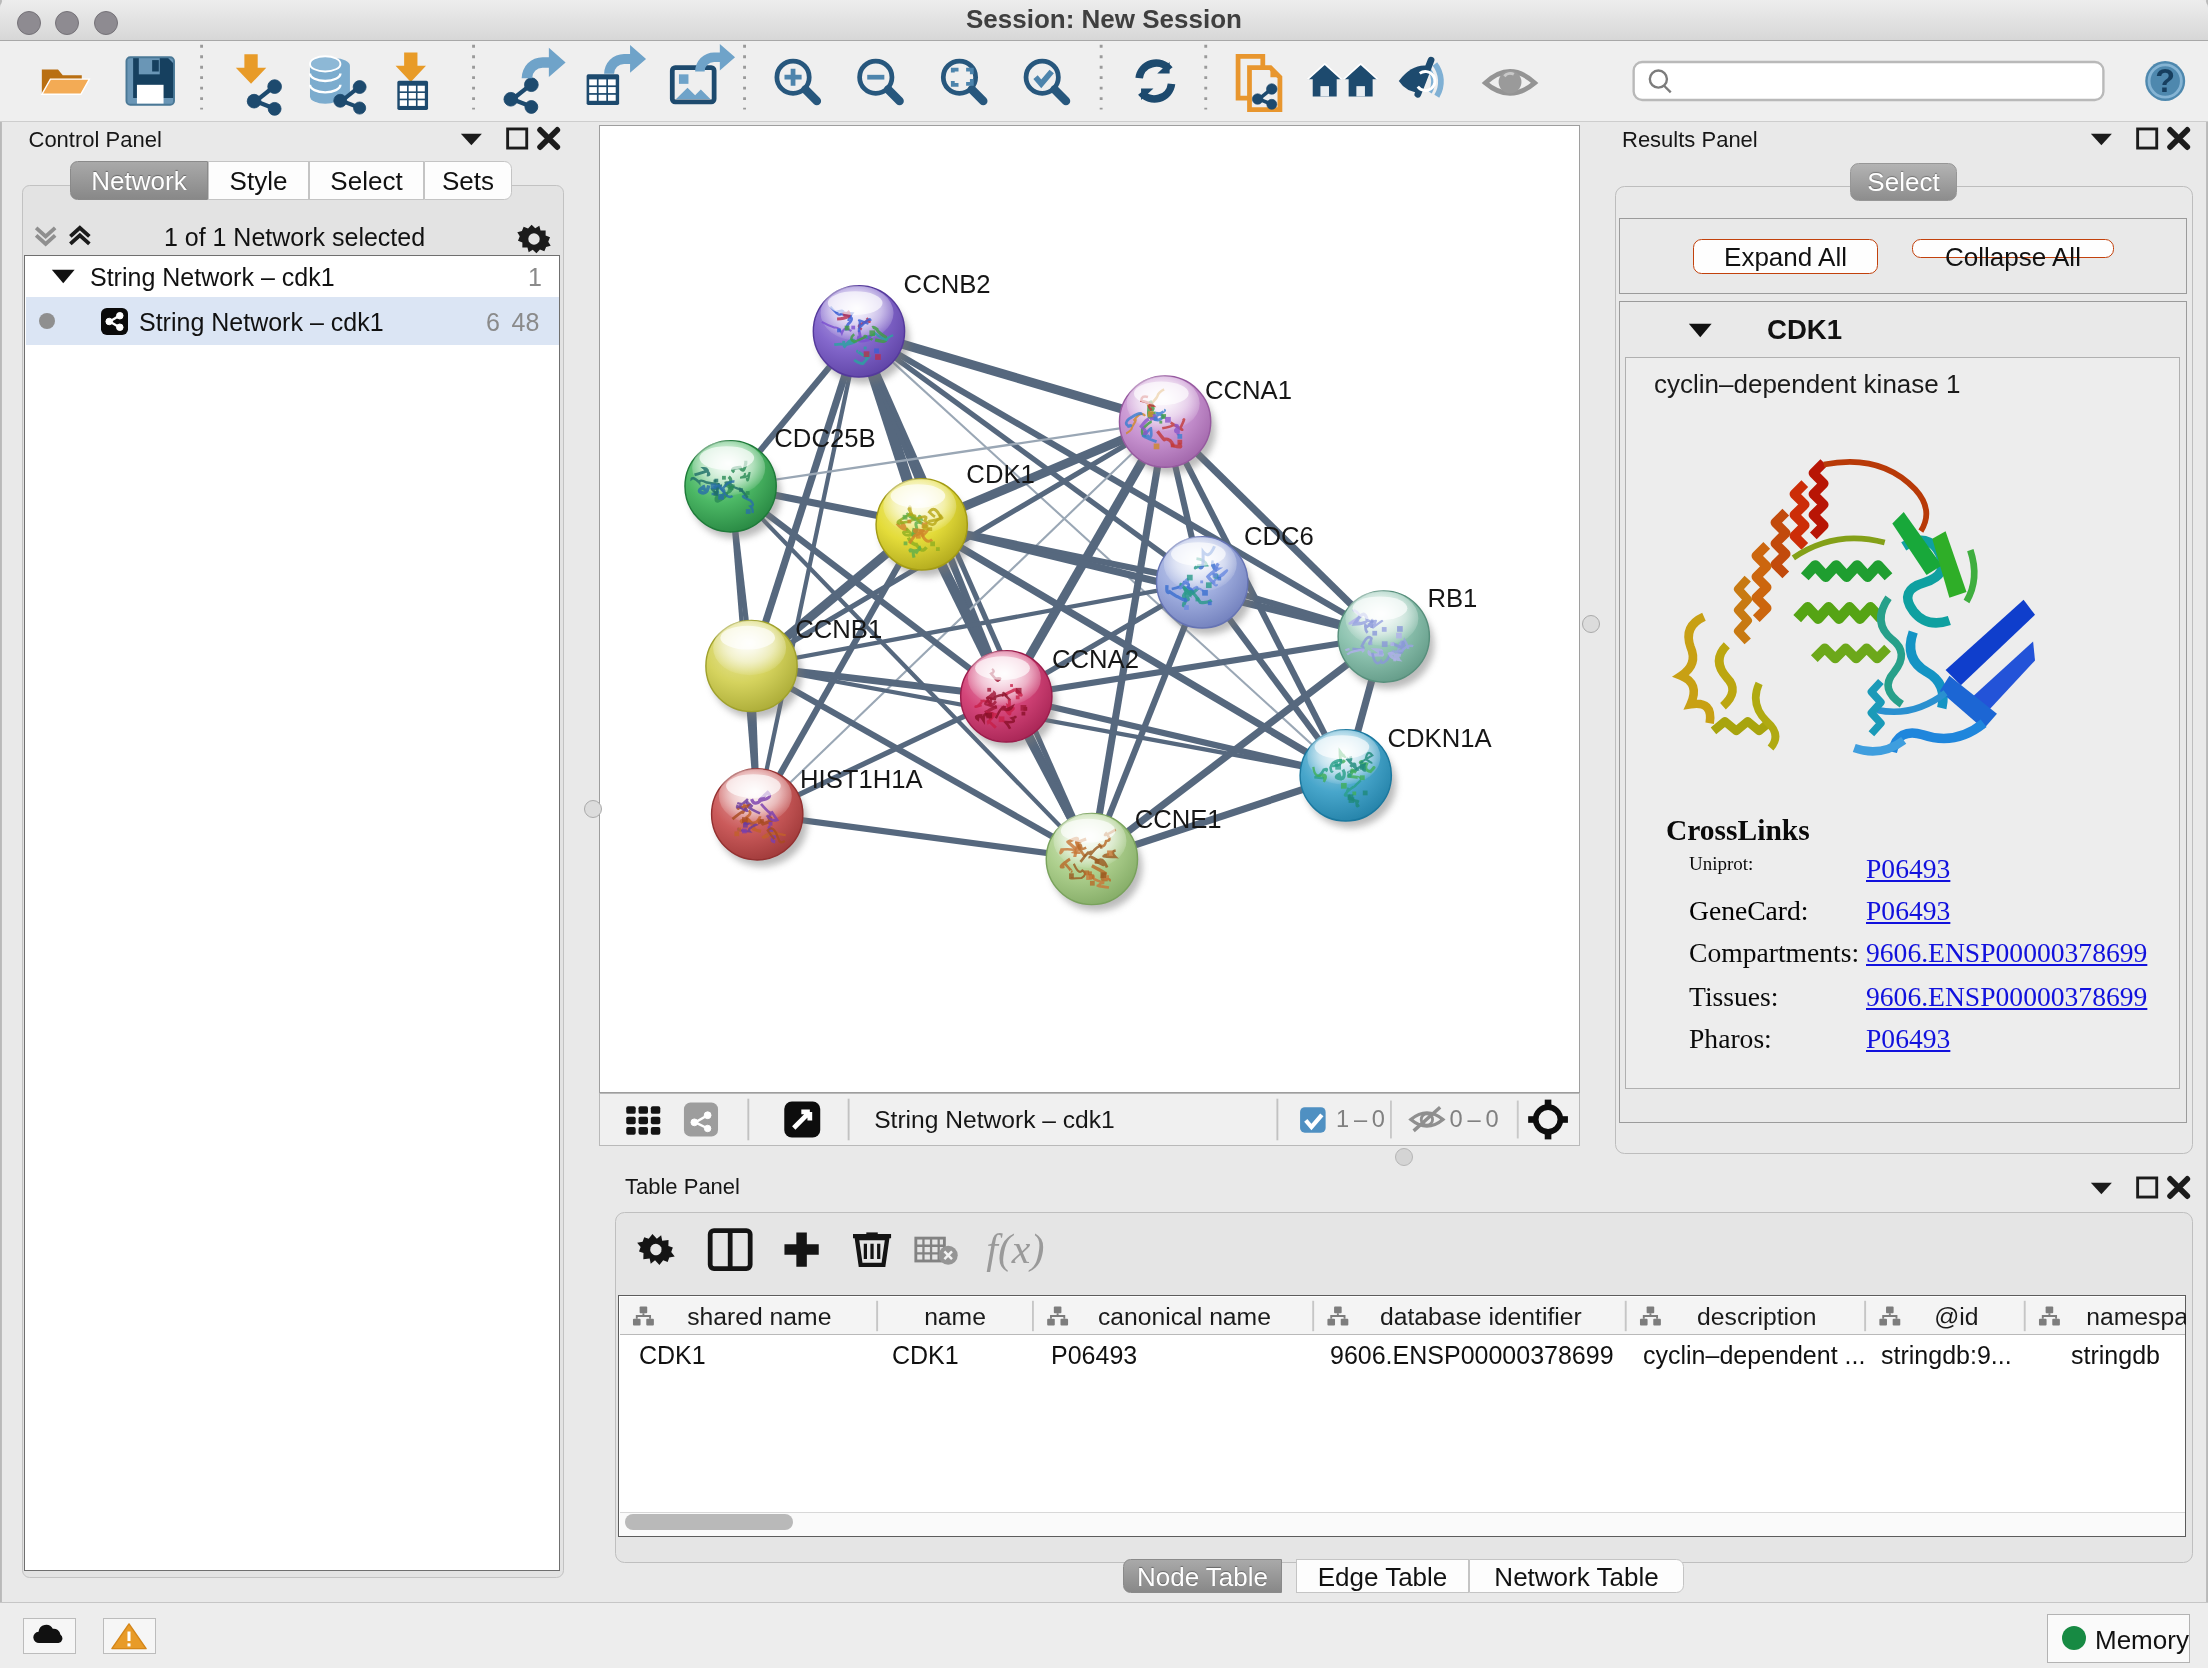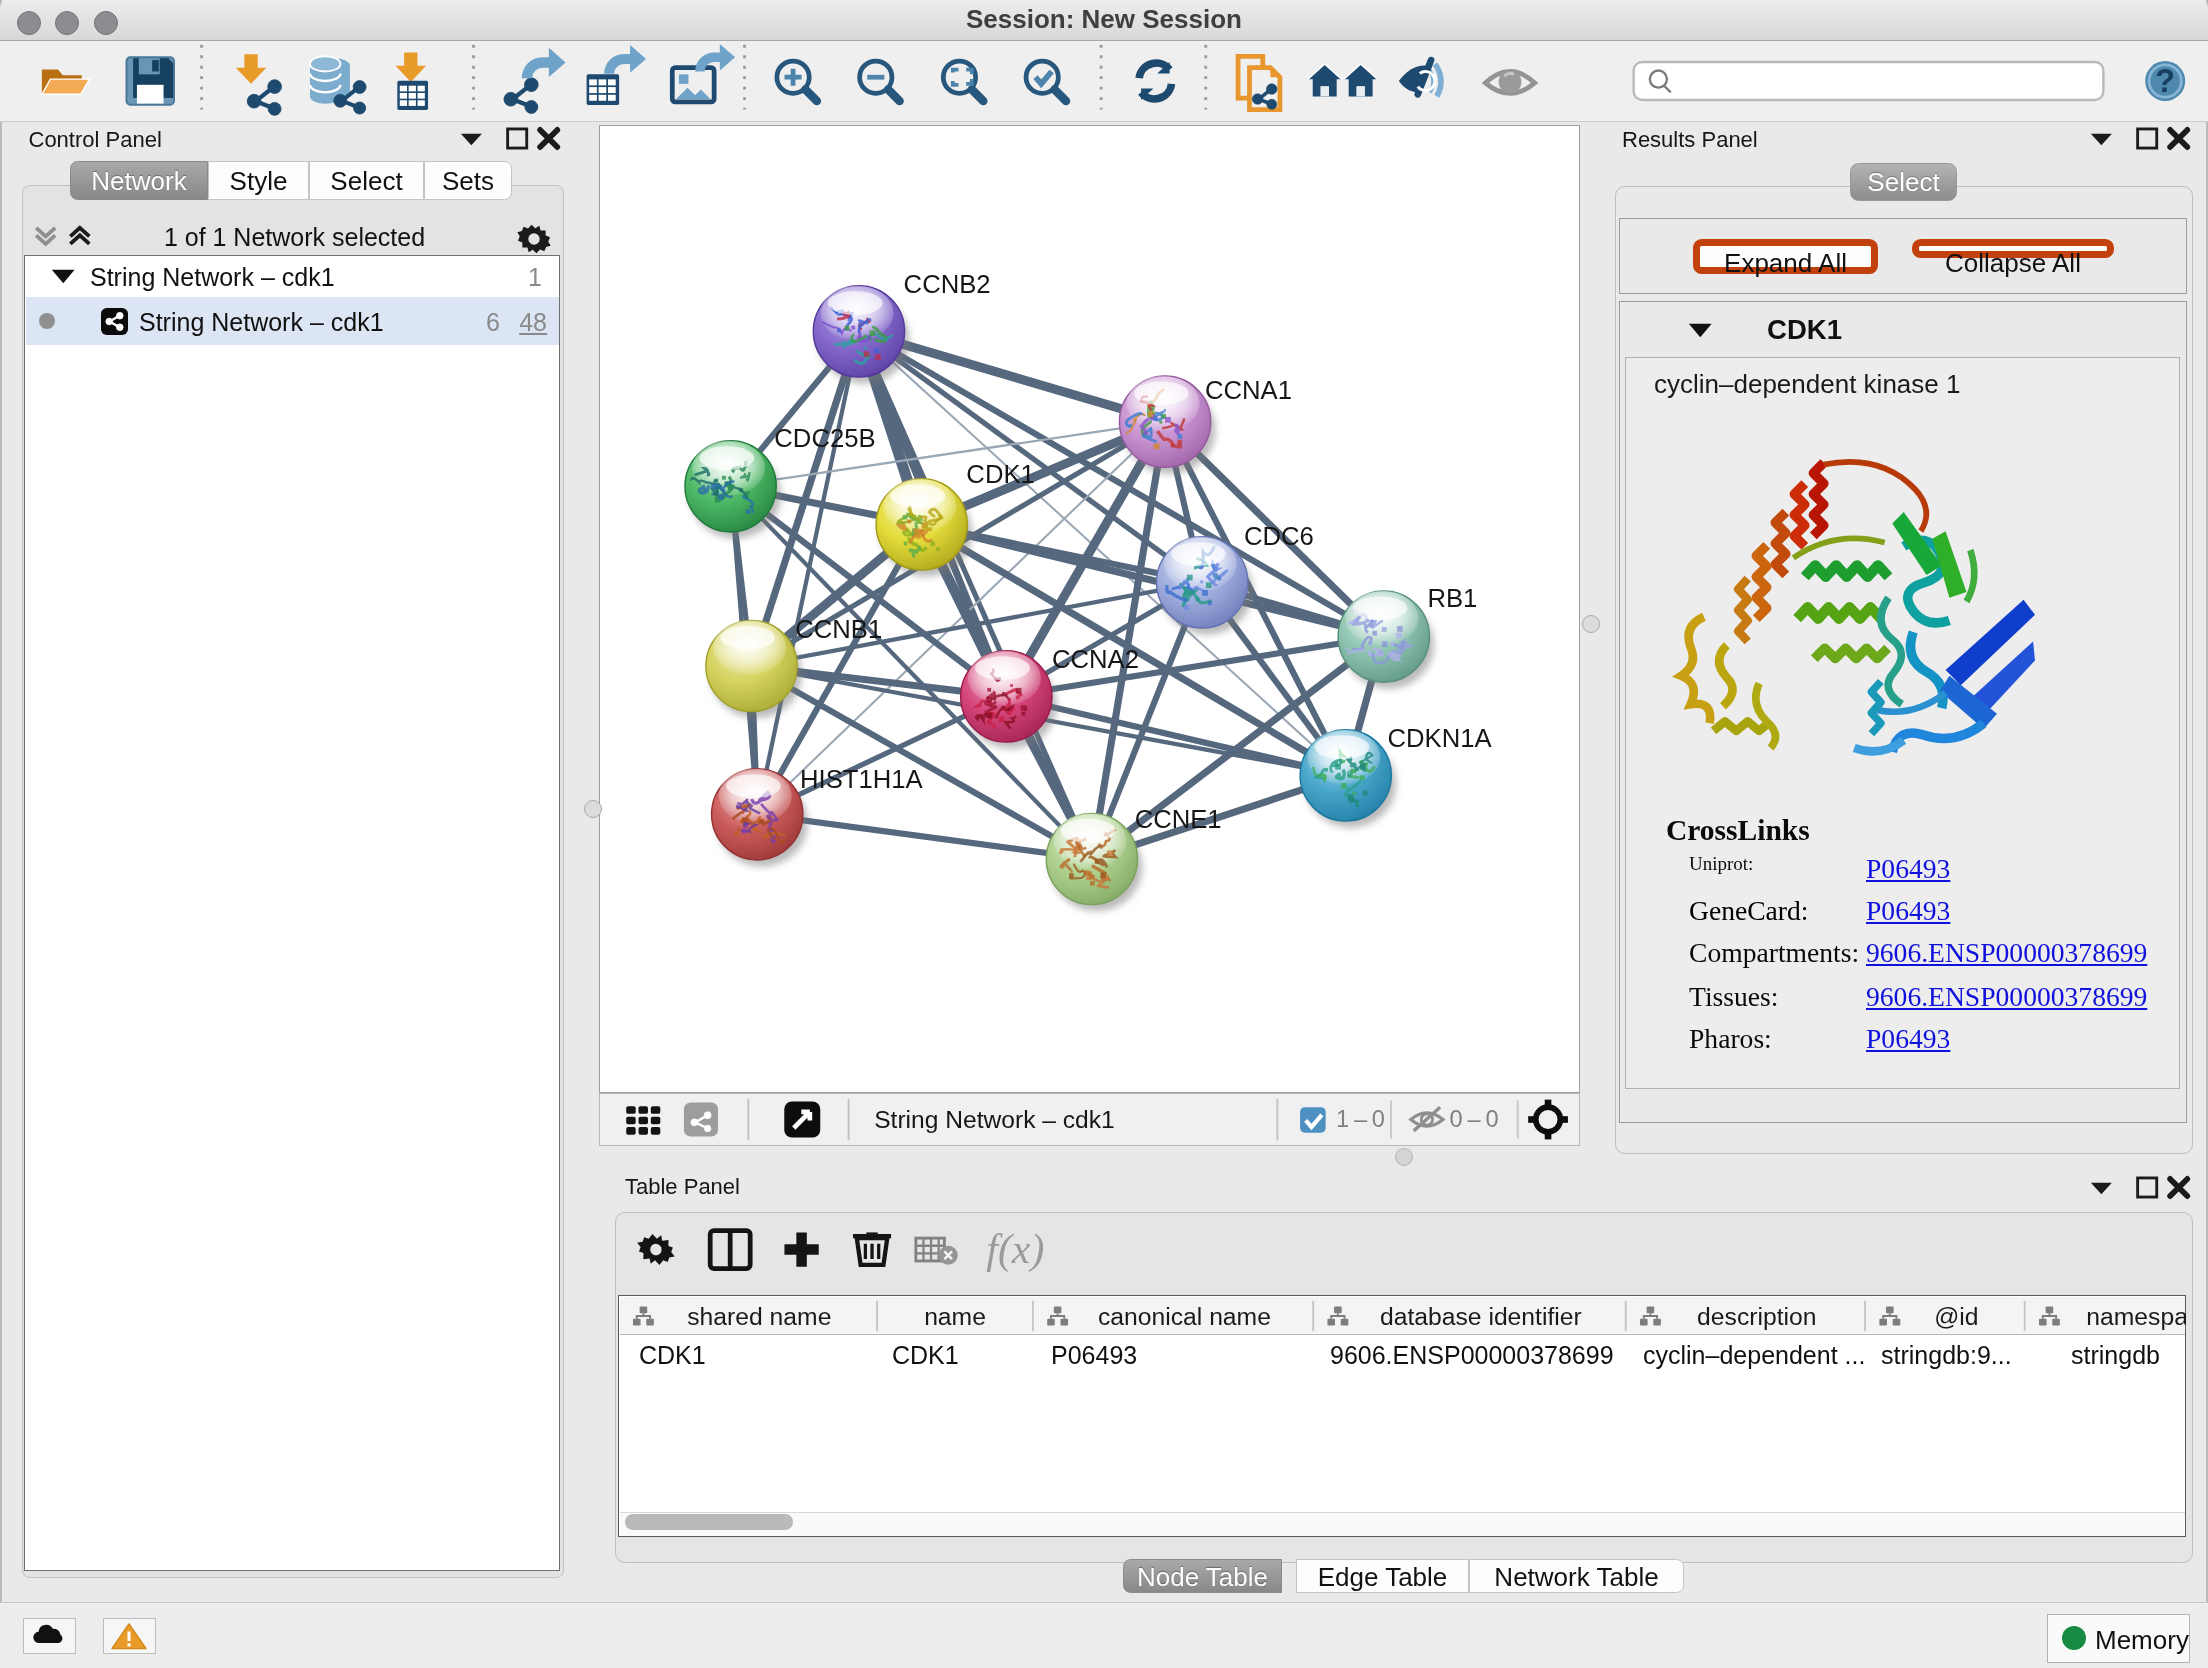--- a/index.html
+++ b/index.html
@@ -4,21 +4,21 @@
 html,body{margin:0;padding:0;width:2208px;height:1668px;background:#e9e9e9;
 box-shadow:inset 1.9px 0 0 #b9b9b9, inset -1.9px 0 0 #b9b9b9;
 font-family:"Liberation Sans",sans-serif;overflow:hidden;}
 .ab{position:absolute;}
 .pt{font-size:22px;color:#161616;}
 svg{display:block;}
 .tab{box-sizing:border-box;border:1px solid #c4c4c4;background:#fdfdfd;color:#111;
 text-align:center;font-size:26px;}
 .tabsel{background:linear-gradient(#a9a9a9,#888888);color:#fff;border-color:#8a8a8a;
 text-shadow:0 -1px 1px rgba(0,0,0,.35);}
-.btn{box-sizing:border-box;border:7px solid #c2410c;background:#fefefe;border-radius:8.6px;
+.btn{box-sizing:border-box;border:1px solid #c2410c;background:#fefefe;border-radius:8.6px;
 text-align:center;font-size:26px;color:#111;}
 .serif{font-family:"Liberation Serif",serif;}
 a.lnk{color:#1111dd;text-decoration:underline;font-family:"Liberation Serif",serif;}
 </style></head>
 <body>
 
 <div class="ab" style="left:0;top:0;width:2208px;height:40px;background:linear-gradient(#ededed,#d7d7d7);border-bottom:1px solid #a8a8a8;border-radius:7.6px 7.6px 0 0;"></div>
 <div class="ab" style="left:17px;top:10.5px;width:22px;height:22px;border-radius:50%;background:#8e8b91;border:1.4px solid #757278;"></div>
 <div class="ab" style="left:55px;top:10.5px;width:22px;height:22px;border-radius:50%;background:#8e8b91;border:1.4px solid #757278;"></div>
 <div class="ab" style="left:94px;top:10.5px;width:22px;height:22px;border-radius:50%;background:#8e8b91;border:1.4px solid #757278;"></div>
@@ -248,21 +248,21 @@
     <g stroke="#fff" fill="#fff">
       <line x1="9" y1="14" x2="19" y2="8" stroke-width="2.5"></line>
       <line x1="9" y1="14" x2="19" y2="20" stroke-width="2.5"></line>
       <circle cx="8.5" cy="14" r="3.4"></circle>
       <circle cx="19.5" cy="8" r="3.4"></circle>
       <circle cx="19.5" cy="20" r="3.4"></circle>
     </g>
   </svg>
 <div class="ab" style="left:139px;top:308px;font-size:25px;color:#111;">String Network – cdk1</div>
 <div class="ab" style="left:457px;top:308px;width:43px;text-align:right;font-size:25px;color:#8a8a8a;">6</div>
-<div class="ab" style="left:504px;top:308px;width:43px;text-align:right;font-size:25px;color:#8a8a8a;text-decoration:underline;">48</div>
+<div class="ab" style="left:504px;top:308px;width:43px;text-align:center;font-size:25px;color:#8a8a8a;">48</div>
 
 <div class="ab" style="left:599px;top:125px;width:981px;height:968px;background:#ffffff;border:1px solid #9e9e9e;box-sizing:border-box;"></div>
 <div class="ab" style="left:599px;top:1093px;width:981px;height:53px;background:#f0f0f0;border:1px solid #b9b9b9;box-sizing:border-box;"></div>
 <svg class="ab" style="left:600px;top:126px;" width="979" height="965" viewBox="631 132 1029 1015">
     <defs>
       <radialGradient id="gCCNB2" cx="0.38" cy="0.3" r="0.85">
         <stop offset="0" stop-color="#b7a5e6"></stop>
         <stop offset="0.45" stop-color="#8468cc"></stop>
         <stop offset="1" stop-color="#54399b"></stop>
       </radialGradient>

